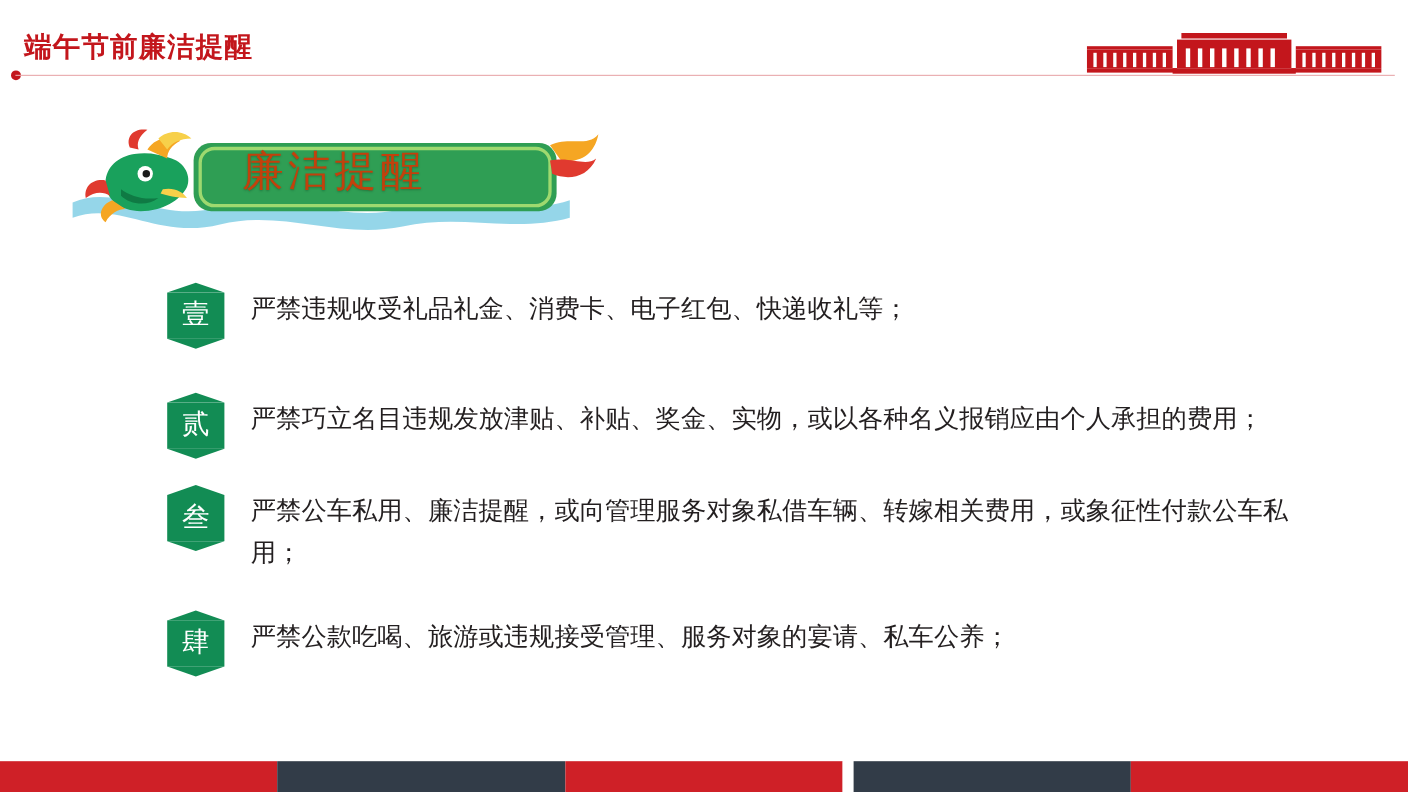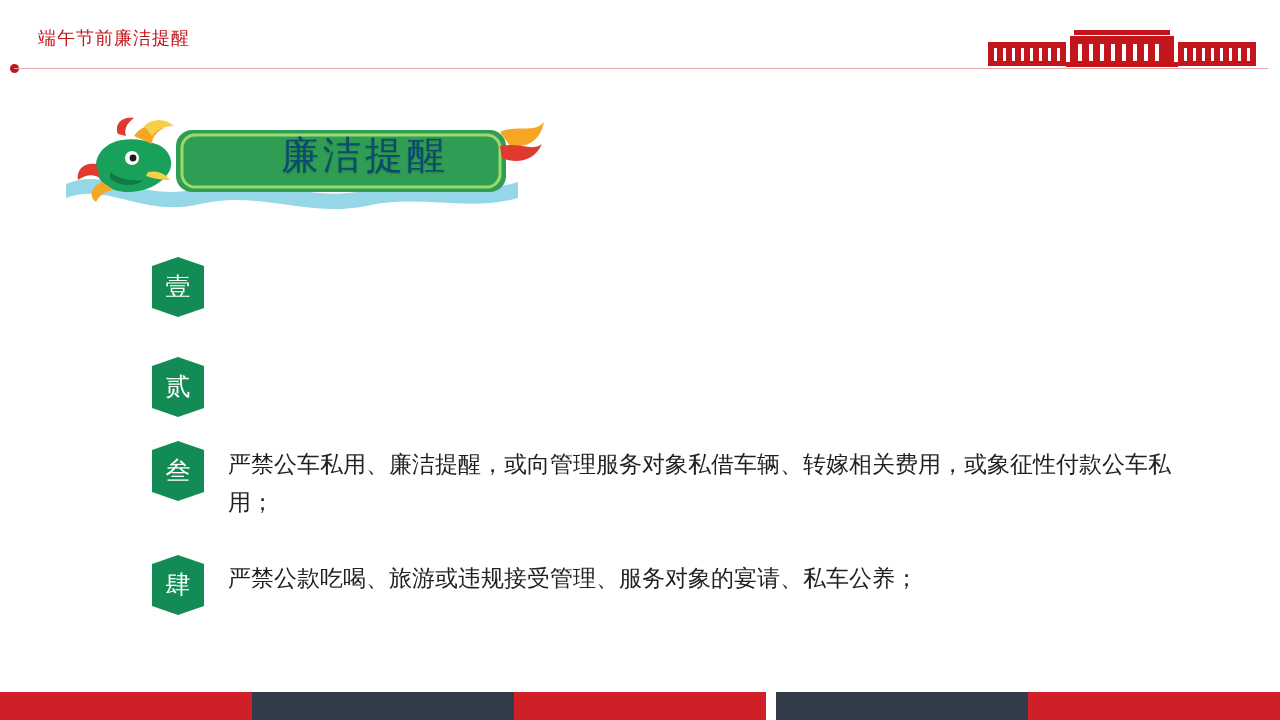--- a/index.html
+++ b/index.html
@@ -17,25 +17,25 @@
 
   
   .slide-header {
     position: absolute;
     left: 0; top: 0;
     width: 1280px;
     height: 80px;
   }
   .header-title {
     position: absolute;
-    left: 38px;
+    left: 22px;
     top: 26px;
     font-family: "Liberation Sans", sans-serif;
-    font-weight: normal;
-    font-size: 18px;
+    font-weight: bold;
+    font-size: 25px;
     letter-spacing: 1px;
     color: #c3161c;
     white-space: nowrap;
   }
   .header-rule {
     position: absolute;
     left: 14px;
     top: 68px;
     width: 1254px;
     height: 1px;
@@ -64,24 +64,23 @@
     left: 48px;
     top: 112px;
     width: 500px;
     height: 100px;
   }
   .banner-title {
     position: absolute;
     left: 172px;
     top: 18px;
     width: 290px;
-    text-align: center;
     font-size: 38px;
     letter-spacing: 4px;
-    color: #0c4a6e;
+    color: #c2410c;
     font-family: Liberation Serif, serif;
     text-shadow: 0 1px 2px rgba(0,0,0,0.25);
   }
 
   
   .list {
     position: absolute;
     left: 152px;
     top: 262px;
     width: 1060px;
@@ -233,24 +232,26 @@
       <path d="M62,60 C70,66 82,70 96,68 C86,76 70,74 62,66 Z" fill="#0f7a44"></path>
     </g>
   </svg>
   <div class="banner-title">廉洁提醒</div>
 </div>
 
 <div class="list">
 
   <div class="list-item row-1">
     <div class="badge">壹</div>
+    <div class="item-text">严禁违规收受礼品礼金、消费卡、电子红包、快递收礼等；</div>
   </div>
 
   <div class="list-item row-2">
     <div class="badge">贰</div>
+    <div class="item-text">严禁巧立名目违规发放津贴、补贴、奖金、实物，或以各种名义报销应由个人承担的费用；</div>
   </div>
 
   <div class="list-item row-3">
     <div class="badge">叁</div>
     <div class="item-text">严禁公车私用、廉洁提醒，或向管理服务对象私借车辆、转嫁相关费用，或象征性付款公车私用；</div>
   </div>
 
   <div class="list-item row-4">
     <div class="badge">肆</div>
     <div class="item-text">严禁公款吃喝、旅游或违规接受管理、服务对象的宴请、私车公养；</div>

